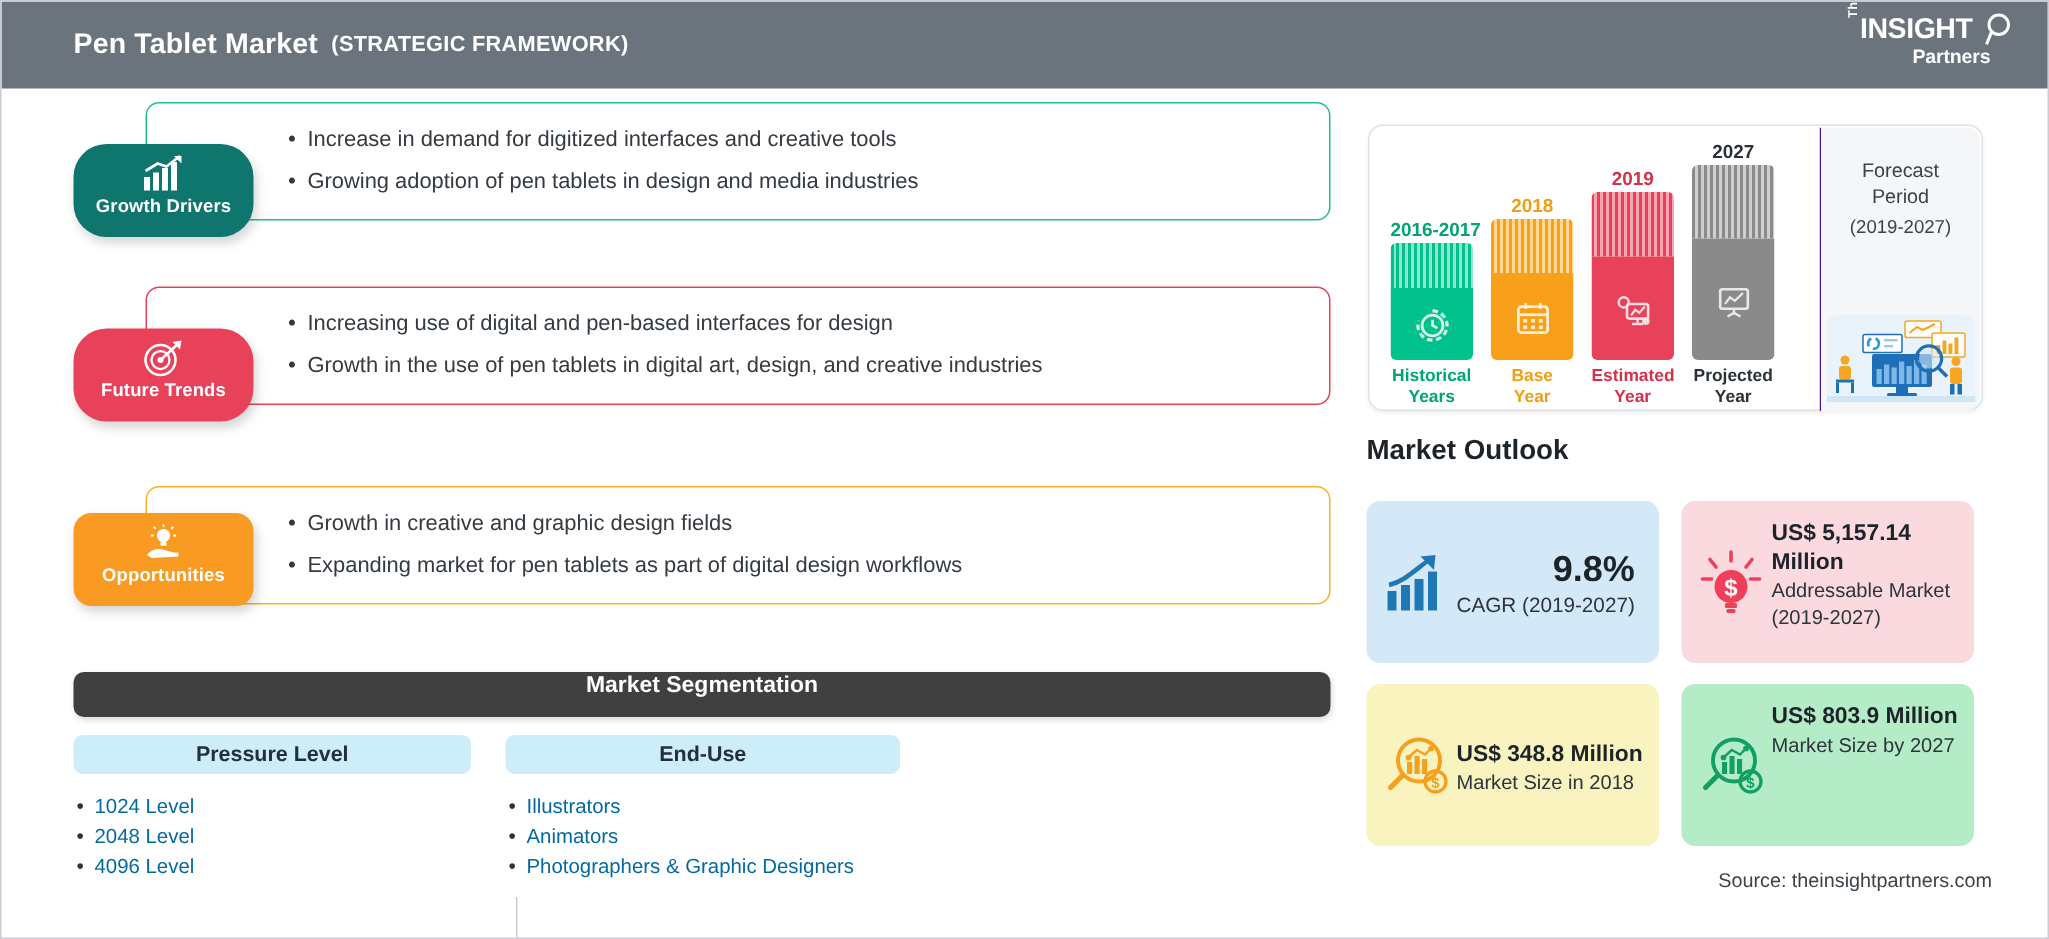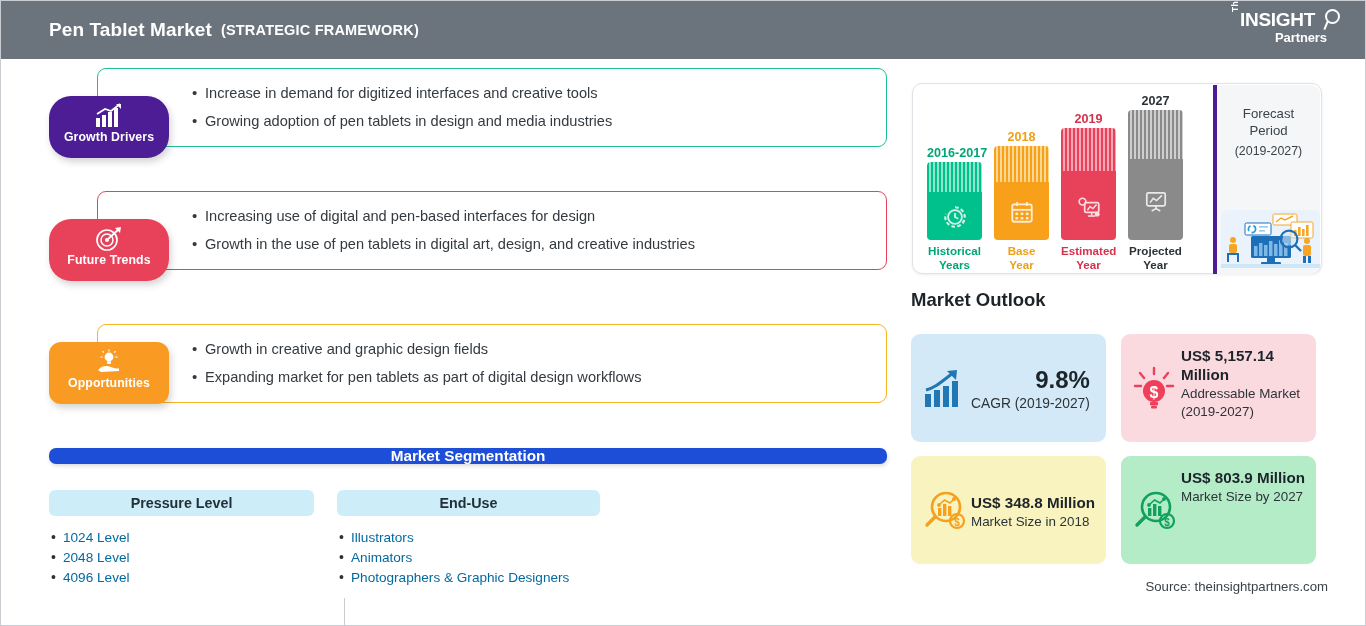--- a/index.html
+++ b/index.html
@@ -114,39 +114,39 @@
     position: absolute;
     left: 48px;
     width: 120px; height: 62px;
     border-radius: 22px;
     box-shadow: 2px 4px 7px rgba(0,0,0,0.17);
     display: flex; flex-direction: column;
     align-items: center; justify-content: flex-start;
     padding-top: 7px;
     z-index: 4;
   }
-  .badge.green  { background: #4c1d95; }
+  .badge.green  { background: #0f766e; }
   .badge.red    { background: #e8425a; }
   .badge.orange { background: #f99b22; }
   .badge-icon { width: 30px; height: 26px; }
   .badge-label {
     color: #ffffff;
     font-size: 12.3px; font-weight: bold;
     margin-top: 1px;
     white-space: nowrap;
     letter-spacing: 0.1px;
   }
 
   
   .seg-header {
     position: absolute; left: 48px; top: 389px;
-    width: 838px; height: 16px;
-    background: #1d4ed8;
+    width: 838px; height: 30px;
+    background: #404040;
     border-radius: 7px;
-    display: flex; align-items: center; justify-content: center;
+    display: flex; align-items: flex-start; justify-content: center;
     box-shadow: 1px 2px 4px rgba(0,0,0,0.14);
   }
   .seg-header-label {
     color: #ffffff; font-size: 15.3px; font-weight: bold;
   }
   .seg-col { position: absolute; top: 431px; }
   .seg-col.c0 { left: 48px;  width: 265px; }
   .seg-col.c1 { left: 336px; width: 263px; }
   .seg-col-head {
     height: 26px;
@@ -218,21 +218,21 @@
   .bar-caption {
     font-size: 11.6px; font-weight: bold;
     line-height: 13.5px;
     margin-top: 4px;
   }
   .fc-panel {
     position: absolute; right: 1px; top: 1px;
     width: 107px; height: 189px;
     background: #f4f6f8;
     border-radius: 0 9px 9px 0;
-    border-left: 4px solid #4c1d95;
+    border-left: 1px solid #4c1d95;
   }
   .fc-title {
     text-align: center;
     margin-top: 20px;
     font-size: 13.2px;
     color: #3b4349;
     line-height: 17px;
   }
   .fc-years {
     text-align: center;

